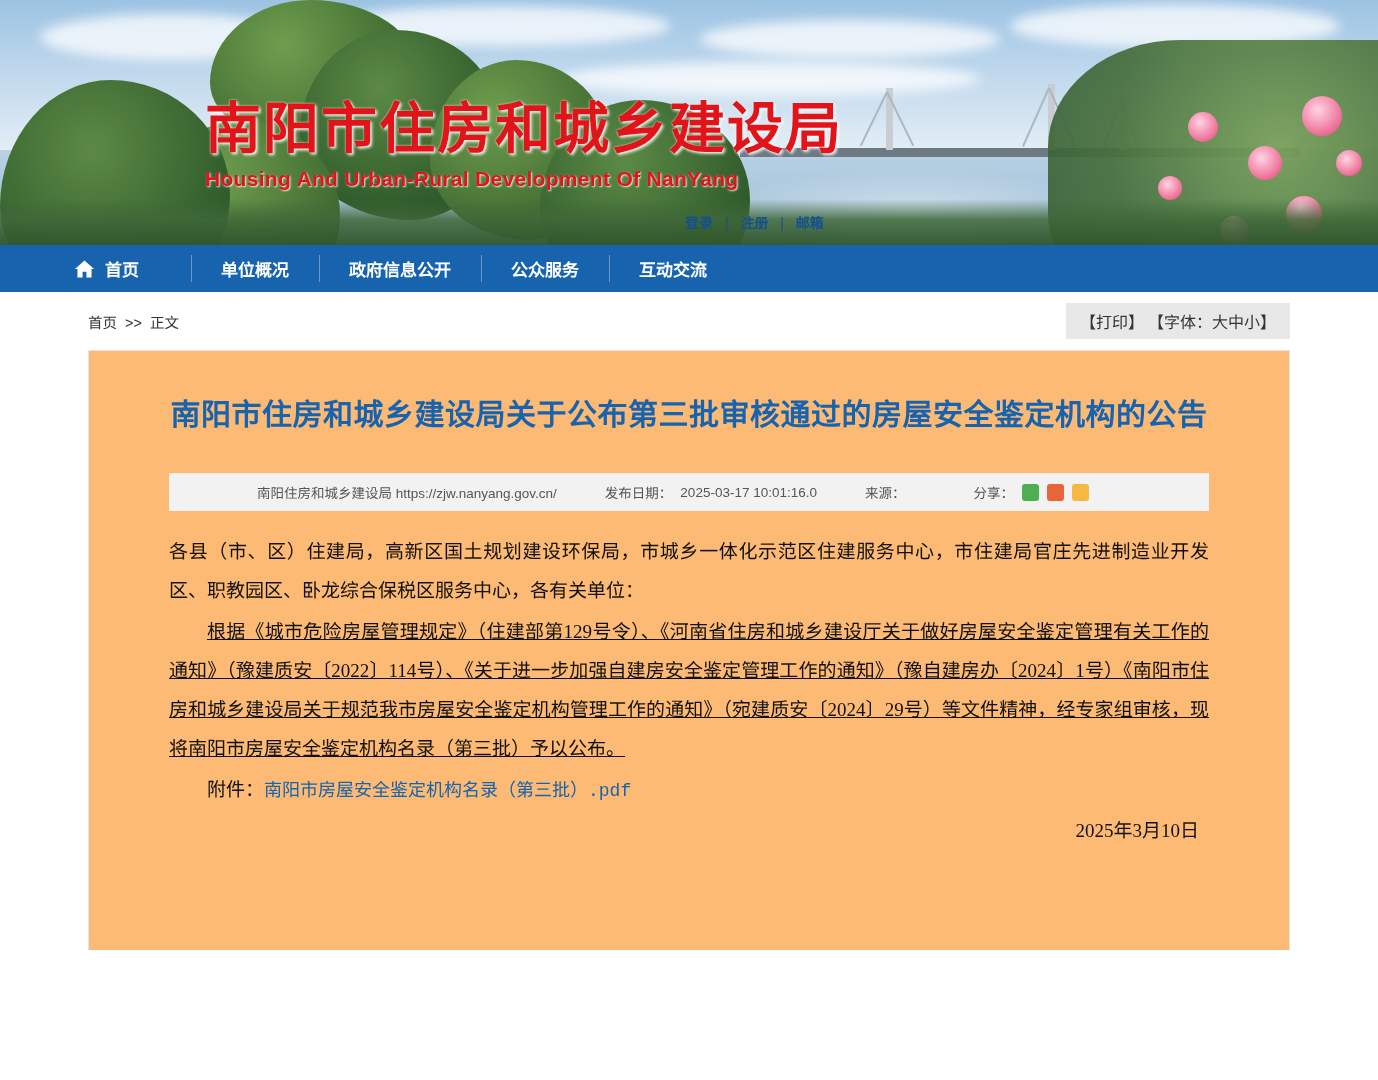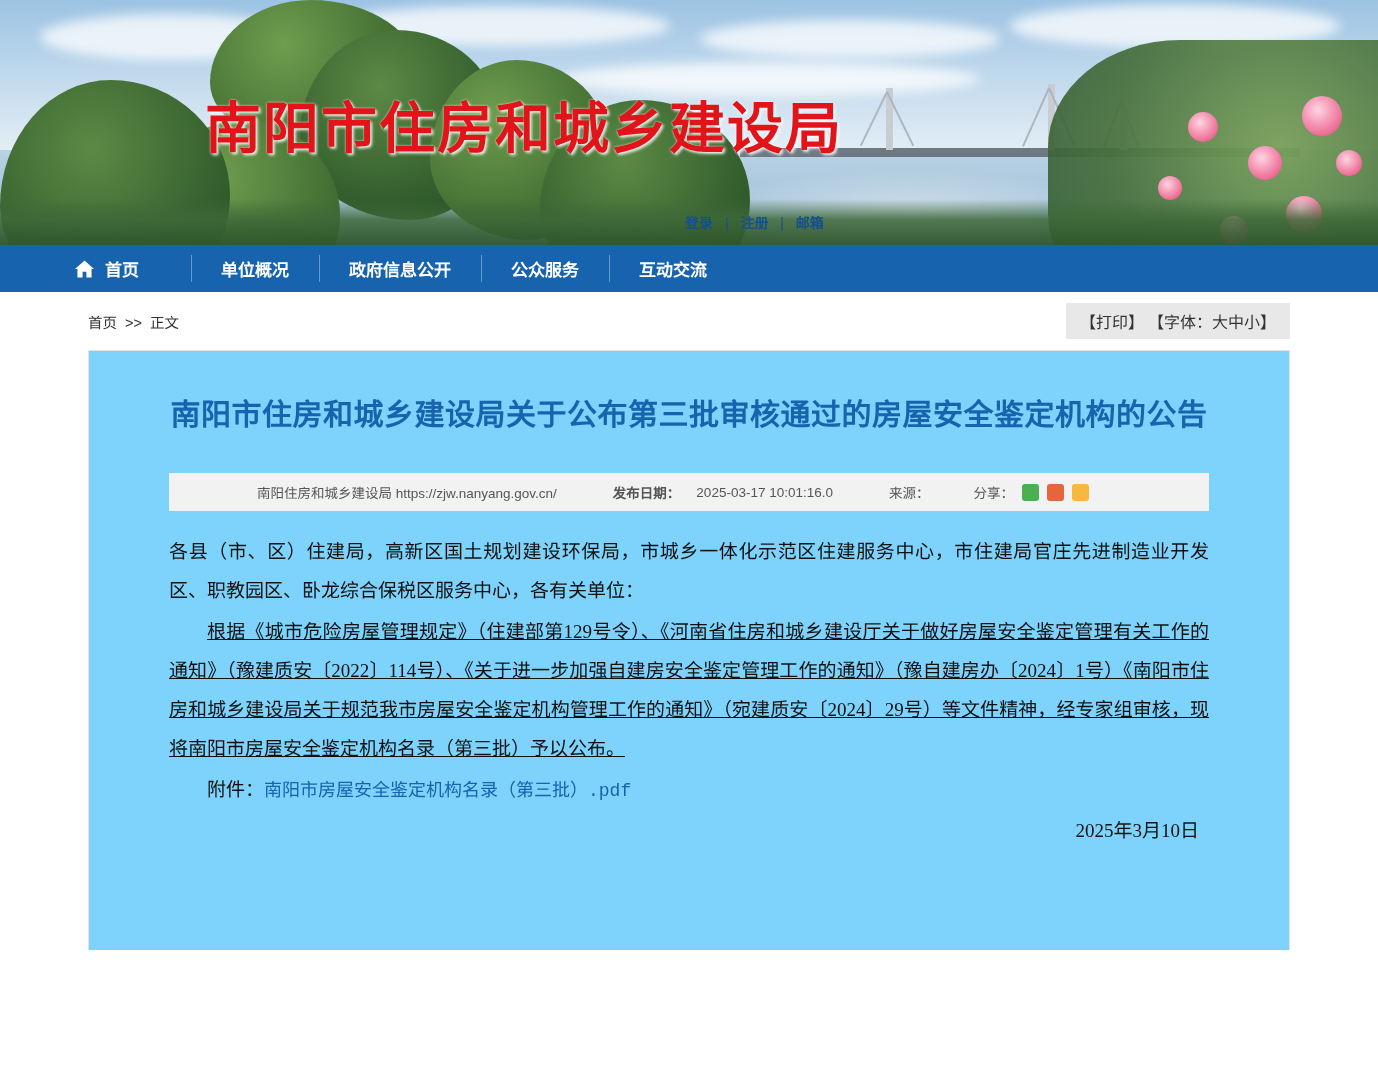--- a/index.html
+++ b/index.html
@@ -148,36 +148,36 @@
   }
   .crumb a{ color:#333; text-decoration:none; }
   .crumb .sepc{ margin:0 4px; }
   .tools{
     background:#e8e8e8; padding:6px 14px; font-size:16px; color:#333;
     display:flex; gap:4px;
   }
   .tools span{ cursor:pointer; }
 
   .article{
-    width:1202px; margin:0 auto 0; background:#7dd3fc;
+    width:1202px; margin:0 auto 0; background:#fdba74;
     border:1px solid #e4e4e4; border-bottom:none;
     min-height:600px; padding: 40px 80px 0 80px;
   }
   .art-title{
     font-size:30px; font-weight:bold; color:#1763ae; text-align:center;
     line-height:1.6; letter-spacing:.5px; margin:0 0 34px 0;
     font-family:"Liberation Sans","DejaVu Sans",sans-serif;
   }
   .meta{
     background:#f2f2f2; height:38px; display:flex; align-items:center;
-    font-size:13.5px; color:#555; padding:0 16px; gap:16px;
+    font-size:13.5px; color:#555; padding:0 16px; gap:8px;
     position:relative;
   }
   .meta .m-src{ margin-left:72px; }
-  .meta .m-date{ margin-left:40px;font-weight:bold; }
+  .meta .m-date{ margin-left:40px; }
   .meta .m-from{ margin-left:40px; }
   .meta .m-share{ position:absolute; right:120px; display:flex; align-items:center; gap:8px;}
   .share-ico{
     width:17px; height:17px; border-radius:3px; display:inline-block;
     font-size:10px; color:#fff; text-align:center; line-height:17px; cursor:pointer;
   }
   .ico-wechat{ background:#4caf50; }
   .ico-weibo{ background:#e8643a; }
   .ico-qzone{ background:#f5b942; }
 
@@ -239,20 +239,21 @@
     <div class="flower" style="right:96px;top:146px;width:34px;height:34px;"></div>
     <div class="flower" style="right:160px;top:112px;width:30px;height:30px;"></div>
     <div class="flower" style="right:56px;top:196px;width:36px;height:36px;"></div>
     <div class="flower" style="right:130px;top:216px;width:28px;height:28px;"></div>
     <div class="flower" style="right:16px;top:150px;width:26px;height:26px;"></div>
     <div class="flower" style="right:196px;top:176px;width:24px;height:24px;"></div>
     <div class="bushes-bottom"></div>
 
     <div class="site-title-wrap">
       <div class="site-title-cn">南阳市住房和城乡建设局</div>
+      <div class="site-title-en">Housing And Urban-Rural Development Of NanYang</div>
     </div>
 
     <div class="top-links">
       <a href="#">登录</a>
       <span class="sep">|</span>
       <a href="#">注册</a>
       <span class="sep">|</span>
       <a href="#">邮箱</a>
     </div>
 

